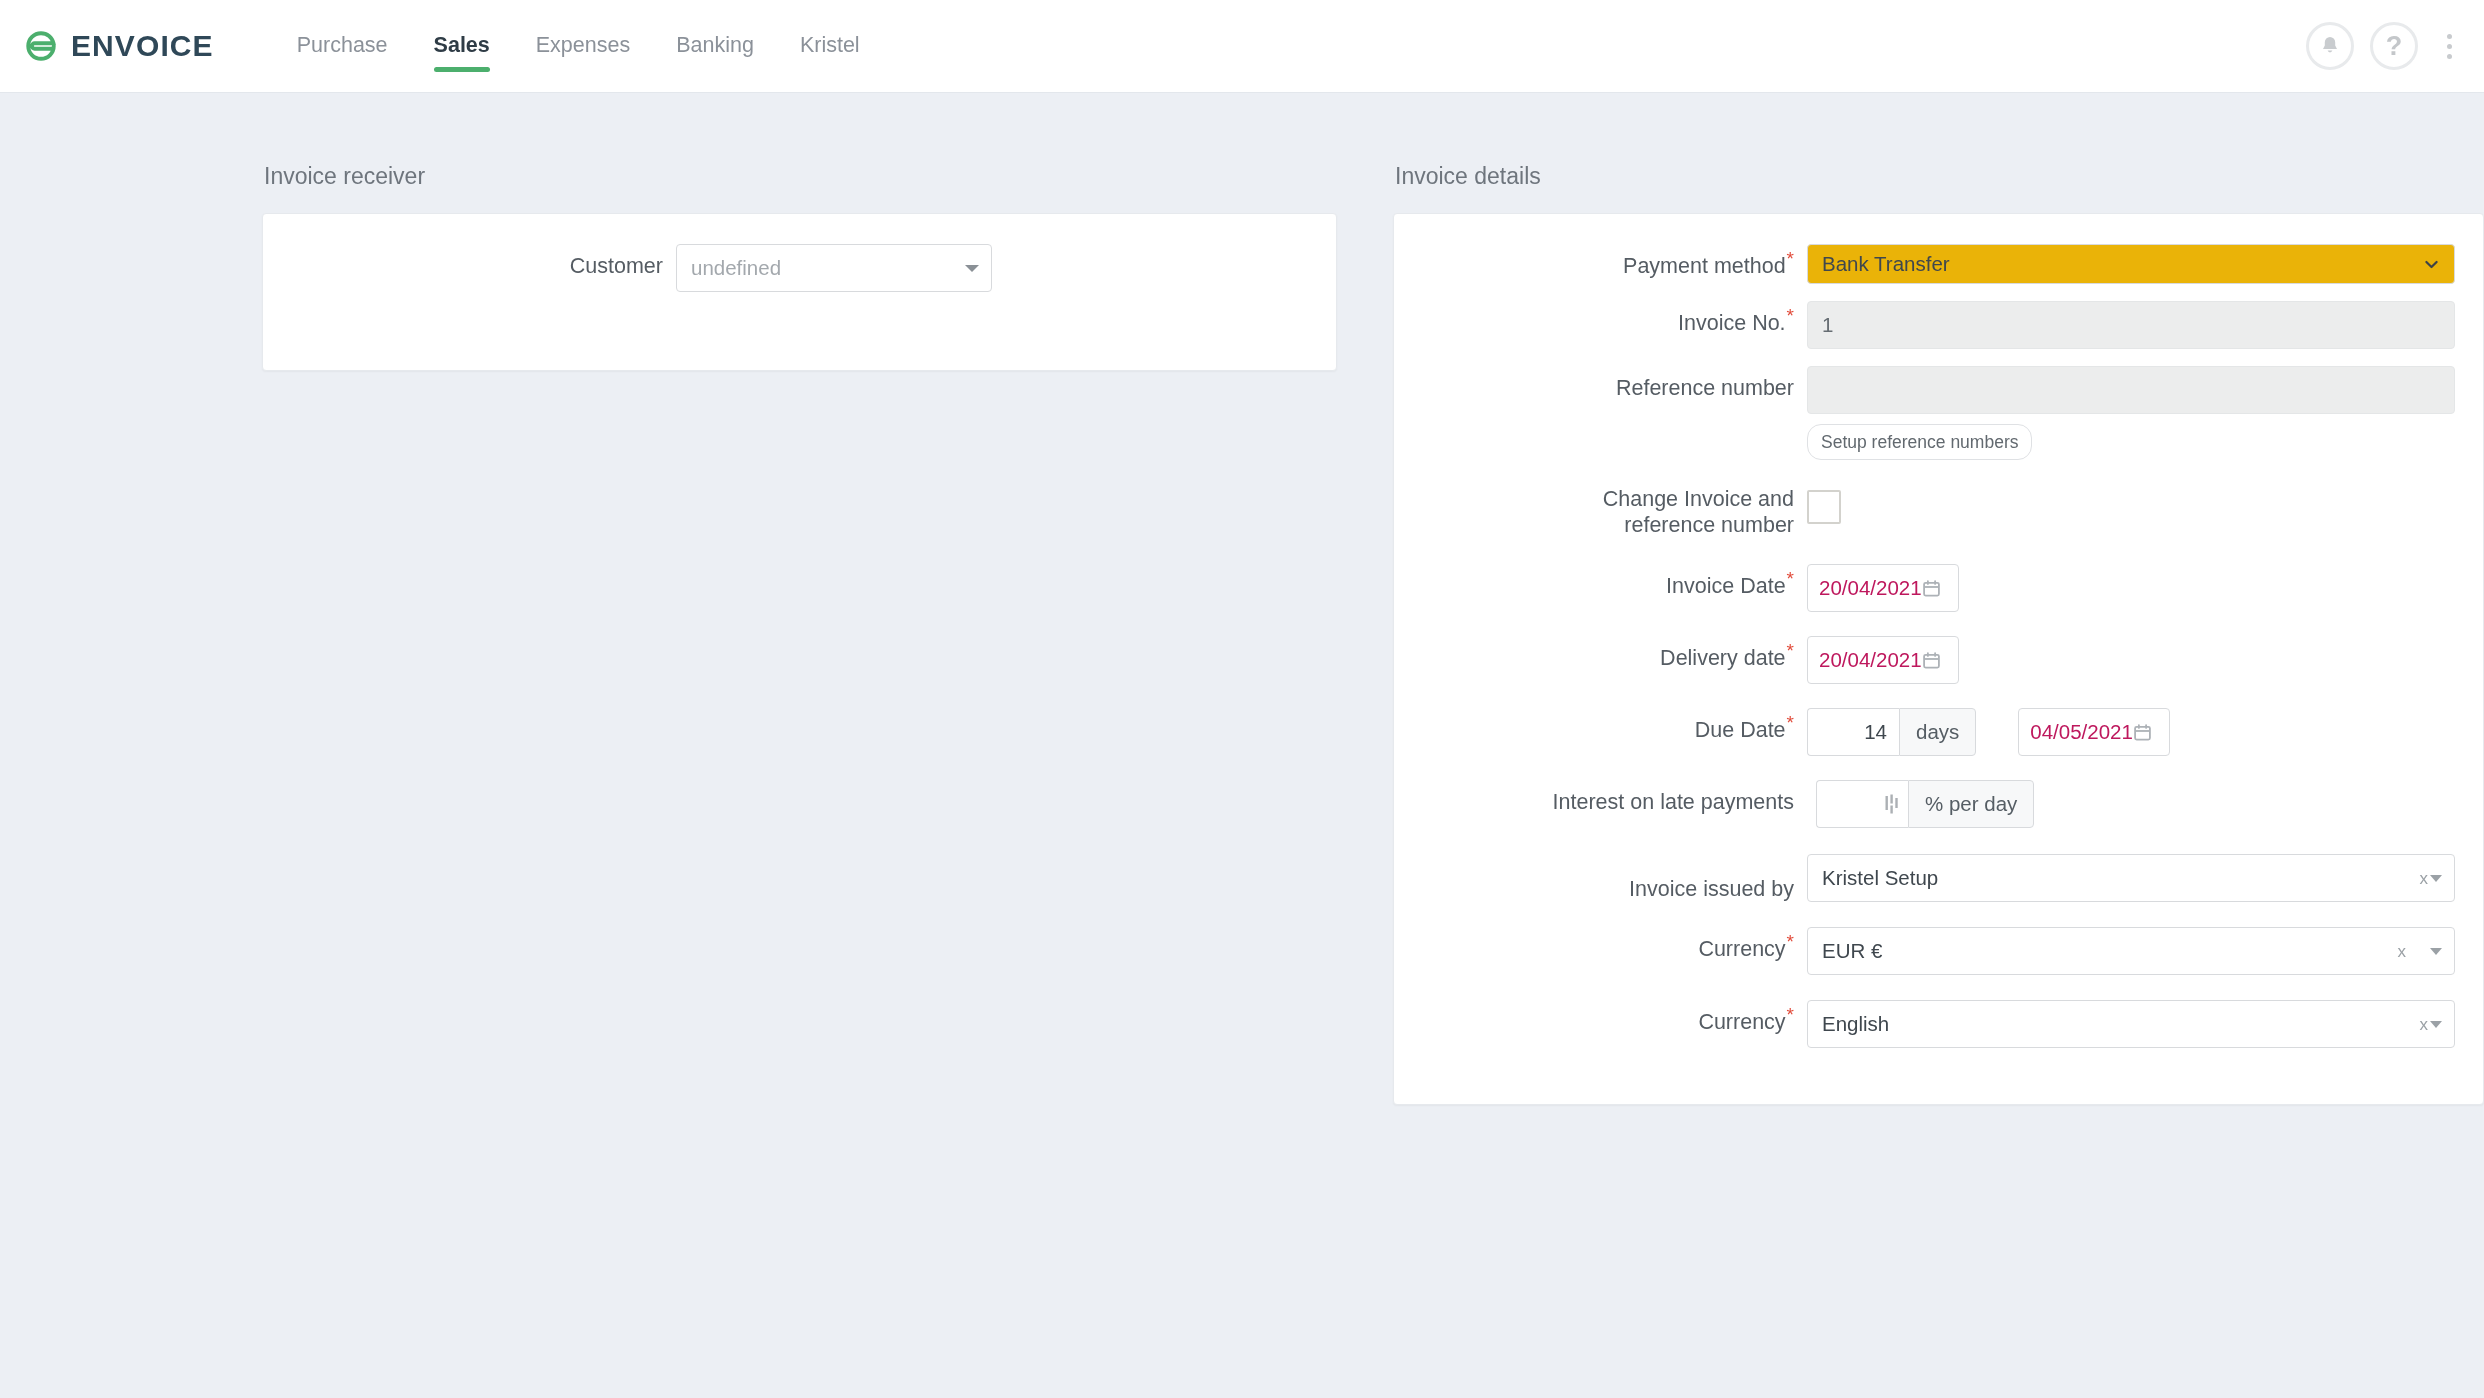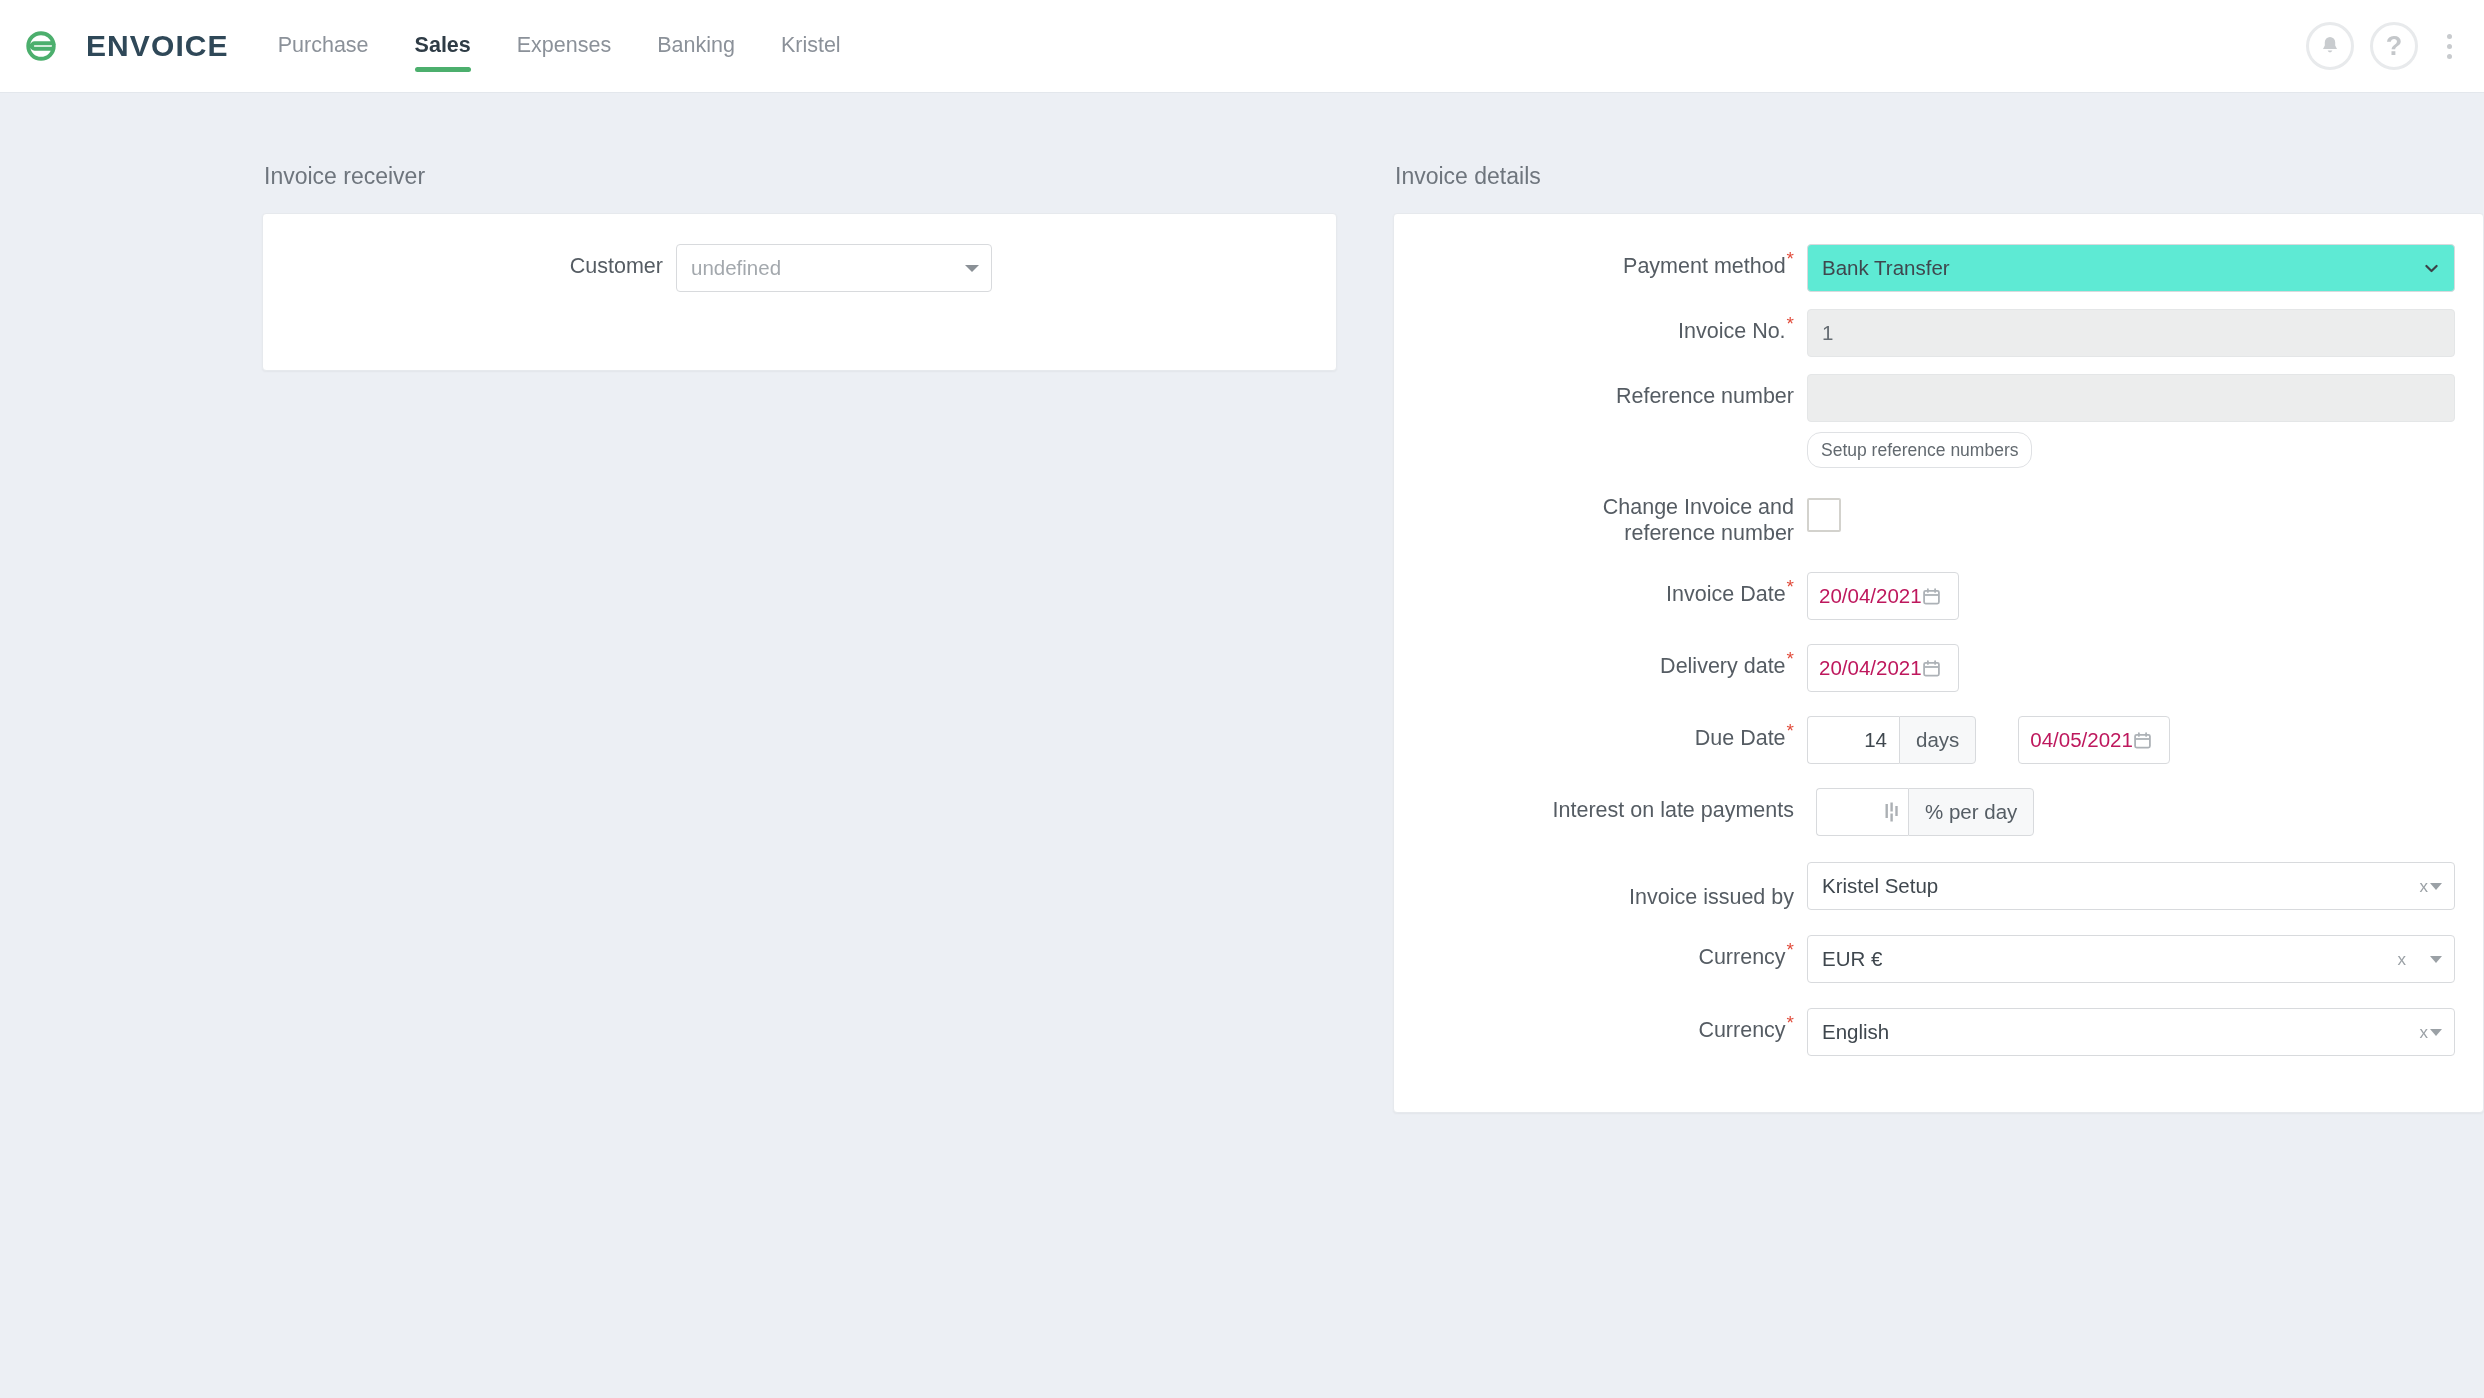--- a/index.html
+++ b/index.html
@@ -14,21 +14,21 @@
   
   .topbar {
     height: 93px;
     background: #ffffff;
     display: flex;
     align-items: center;
     padding: 0 28px 0 24px;
     position: relative;
     border-bottom: 1px solid #e3e7ec;
   }
-  .brand { display:flex; align-items:center; gap:28px; margin-right:26px; }
+  .brand { display:flex; align-items:center; gap:13px; margin-right:60px; }
   .brand-mark { width:34px; height:34px; display:block; }
   .brand-text {
     font-size: 30px; font-weight: 700; color:#2f4858;
     letter-spacing: 1.1px; line-height:1;
   }
   .nav { display:flex; align-items:center; gap:0px; }
   .nav-item {
     font-size: 21.5px;
     color:#8b9199;
     padding: 0 23px;
@@ -129,22 +129,22 @@
     padding: 0 12px 0 14px;
     font-size:20.5px; color:#a3a8ad;
   }
   .caret-sm {
     width:0;height:0;border-left:7px solid transparent;border-right:7px solid transparent;
     border-top:7px solid #8a9096;
   }
 
   
   .select-native {
-    width: 648px; height:48px;
-    border:1px solid #d8dadd; border-radius:4px; background:#5eead4;
+    width: 648px; height:40px;
+    border:1px solid #d8dadd; border-radius:4px; background:#eab308;
     display:flex; align-items:center; justify-content:space-between;
     padding: 0 14px;
     font-size:20.5px; color:#3f474e;
     cursor:pointer;
   }
   .chev-dark { width:17px;height:17px; }
 
   
   .btn-outline {
     height: 36px;

